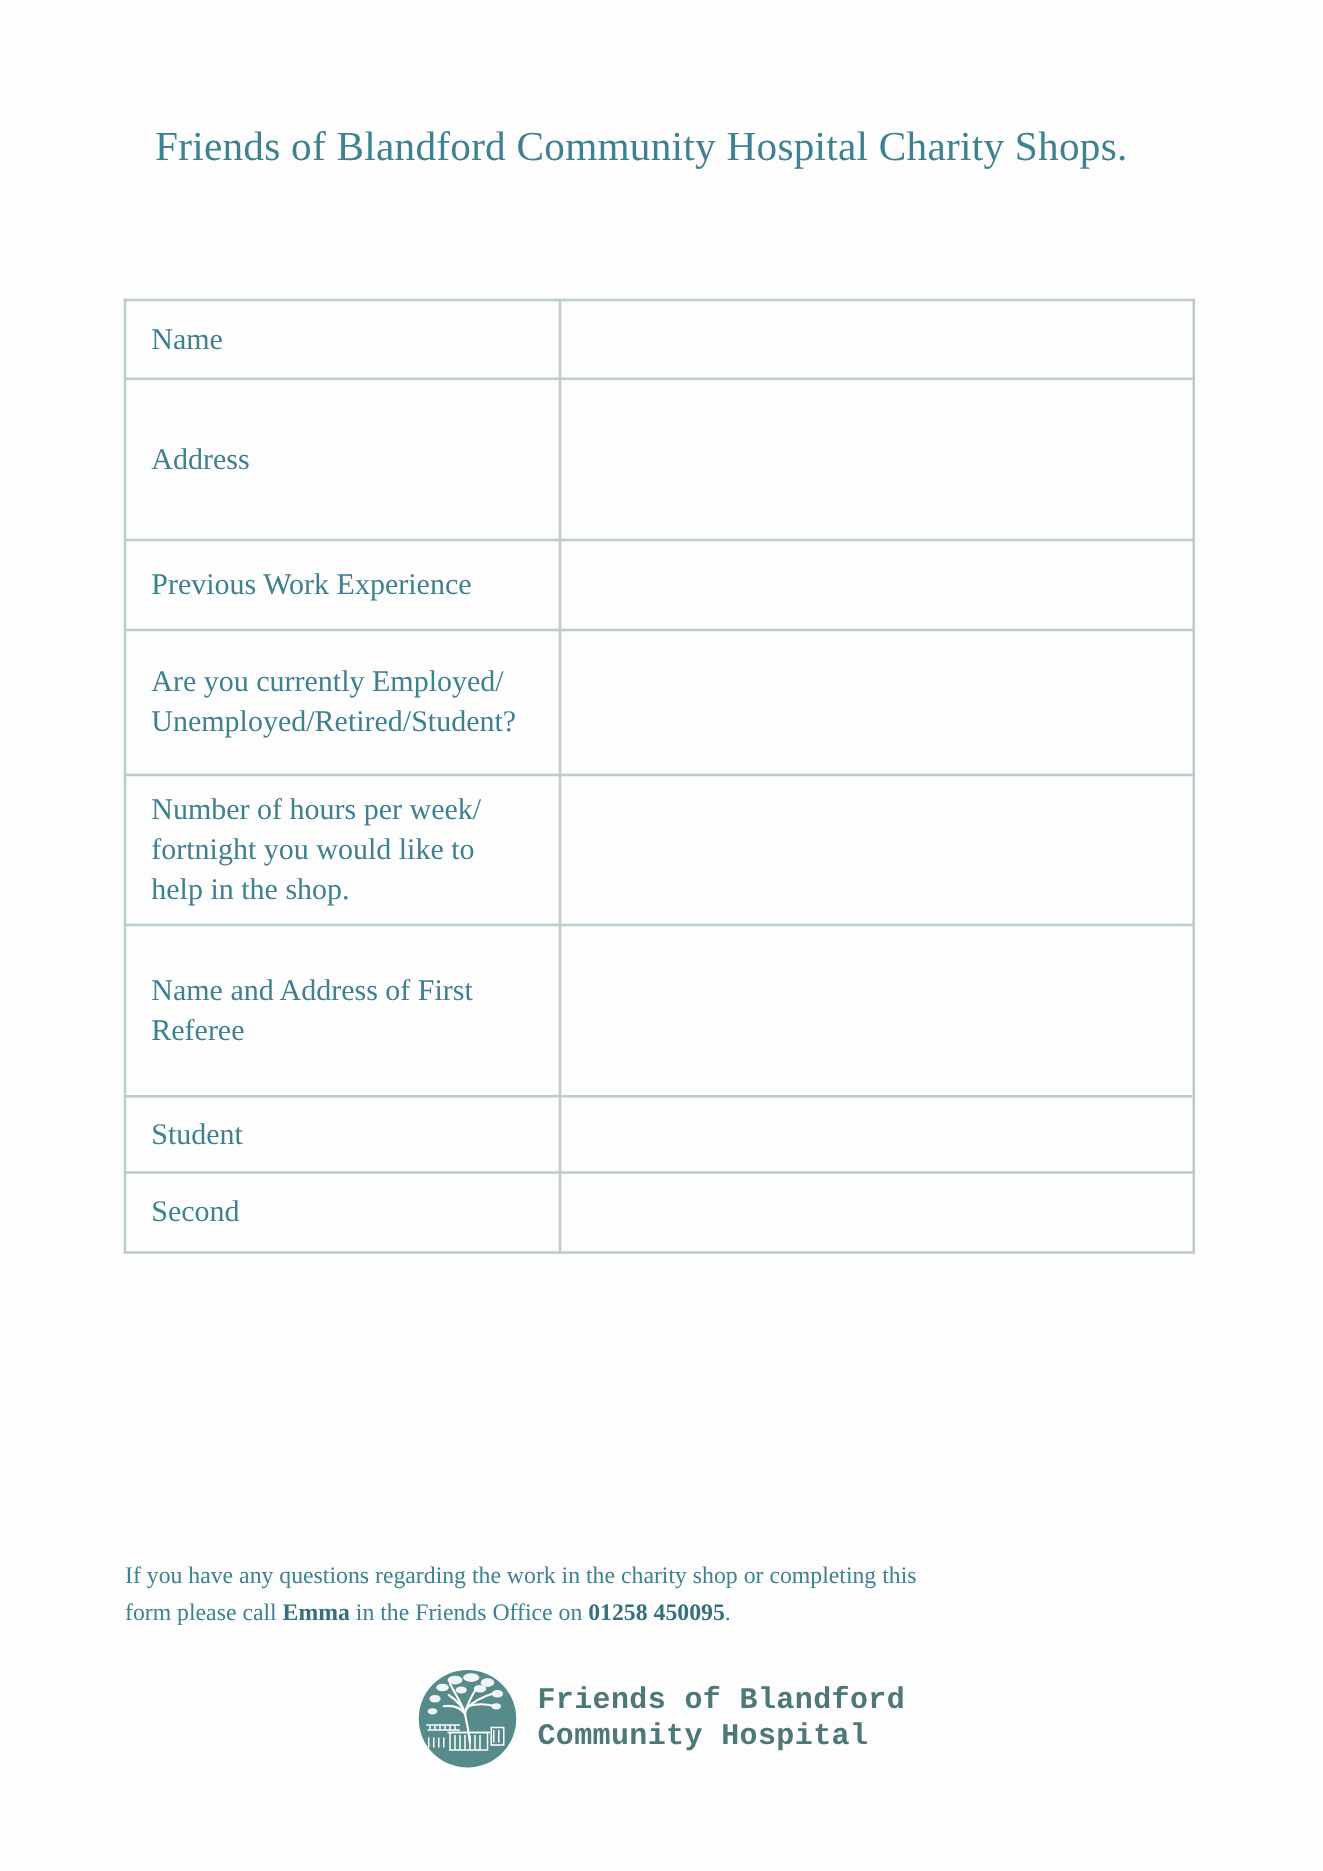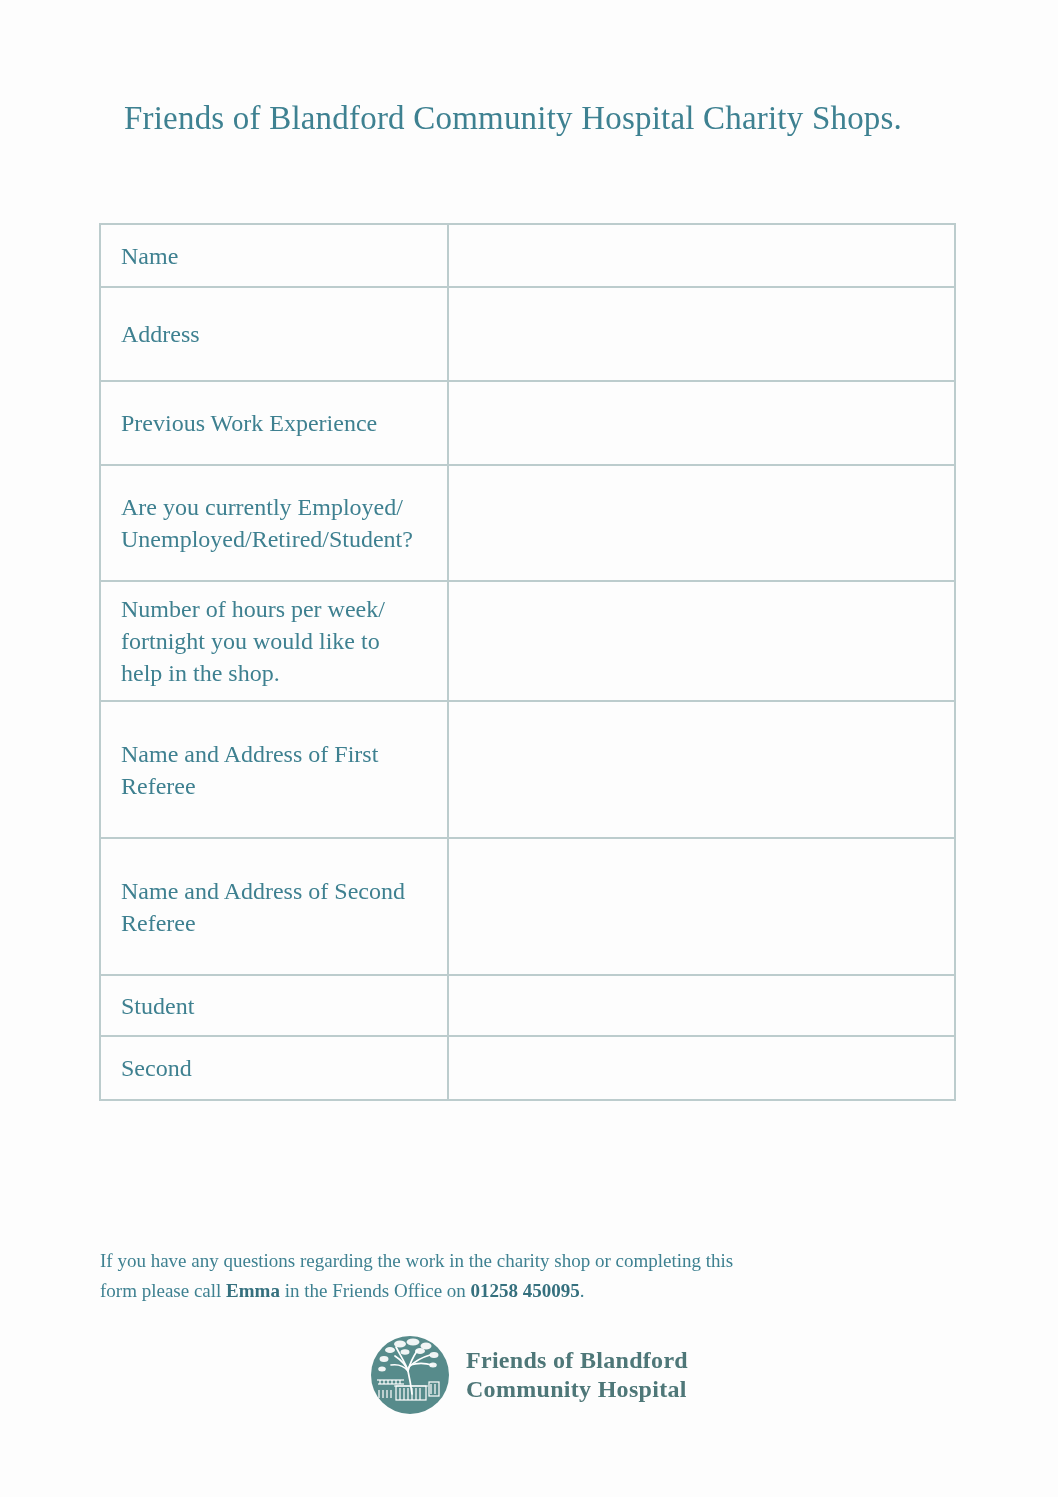--- a/index.html
+++ b/index.html
@@ -33,21 +33,21 @@
   }
   .title-line2 {
     font-size: 41px;
     font-weight: normal;
     color: #2b5f68;
     line-height: 50px;
   }
   table.form-table {
     position: absolute;
     left: 99px;
-    top: 223px;
+    top: 239px;
     width: 857px;
     border-collapse: collapse;
     table-layout: fixed;
   }
   table.form-table td {
     border: 2px solid #bccccd;
     background: #fdfdfd;
   }
   td.label-cell {
     width: 348px;
@@ -80,21 +80,21 @@
     left: 0;
     top: 1334px;
     width: 1058px;
     display: flex;
     justify-content: center;
     align-items: center;
     gap: 16px;
   }
   .logo-badge { width: 80px; height: 82px; flex: 0 0 auto; }
   .logo-text {
-    font-family: Liberation Serif, serif;
+    font-family: Liberation Mono, monospace;
     font-weight: bold;
     font-size: 24px;
     line-height: 29px;
     color: #4e7778;
     white-space: pre-line;
     letter-spacing: 0.3px;
   }
 </style>
 </head>
 <body>
@@ -104,46 +104,41 @@
   <div class="header">
     <div class="title-line1">Friends of Blandford Community Hospital Charity Shops.</div>
   </div>
 
   <table class="form-table">
     <tbody>
       <tr style="height:63px">
         <td class="label-cell">Name</td>
         <td class="value-cell"></td>
       </tr>
-      <tr style="height:94px">
+      <tr style="height:129px">
         <td class="label-cell">Address</td>
         <td class="value-cell"></td>
       </tr>
-      <tr style="height:84px">
+      <tr style="height:72px">
         <td class="label-cell">Previous Work Experience</td>
         <td class="value-cell"></td>
       </tr>
       <tr style="height:116px">
         <td class="label-cell">Are you currently Employed/
 Unemployed/Retired/Student?</td>
         <td class="value-cell"></td>
       </tr>
       <tr style="height:120px">
         <td class="label-cell">Number of hours per week/
 fortnight you would like to
 help in the shop.</td>
         <td class="value-cell"></td>
       </tr>
       <tr style="height:137px">
         <td class="label-cell">Name and Address of First
-Referee</td>
-        <td class="value-cell"></td>
-      </tr>
-      <tr style="height:137px">
-        <td class="label-cell">Name and Address of Second
 Referee</td>
         <td class="value-cell"></td>
       </tr>
       <tr style="height:61px">
         <td class="label-cell">Student</td>
         <td class="value-cell"></td>
       </tr>
       <tr style="height:64px">
         <td class="label-cell">Second</td>
         <td class="value-cell"></td>

